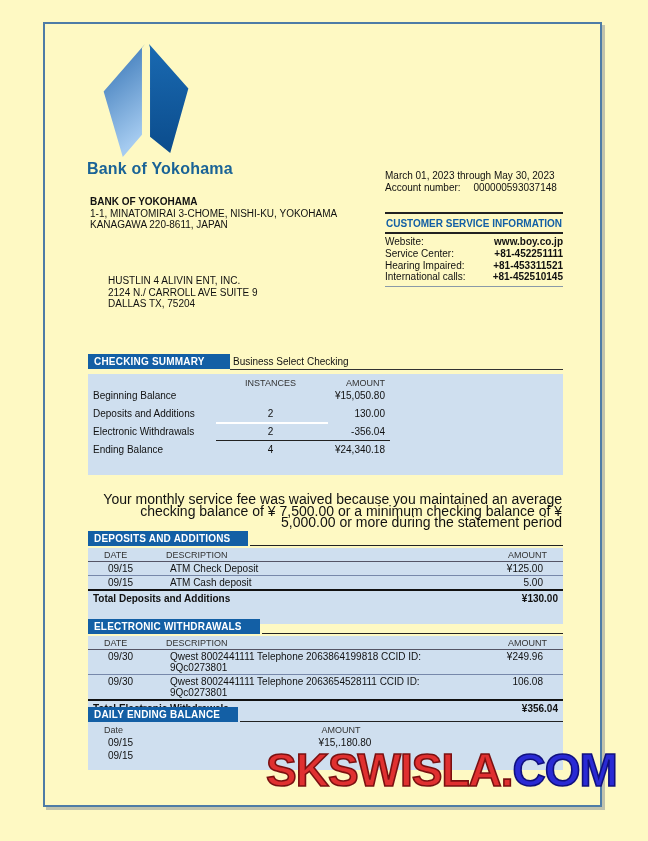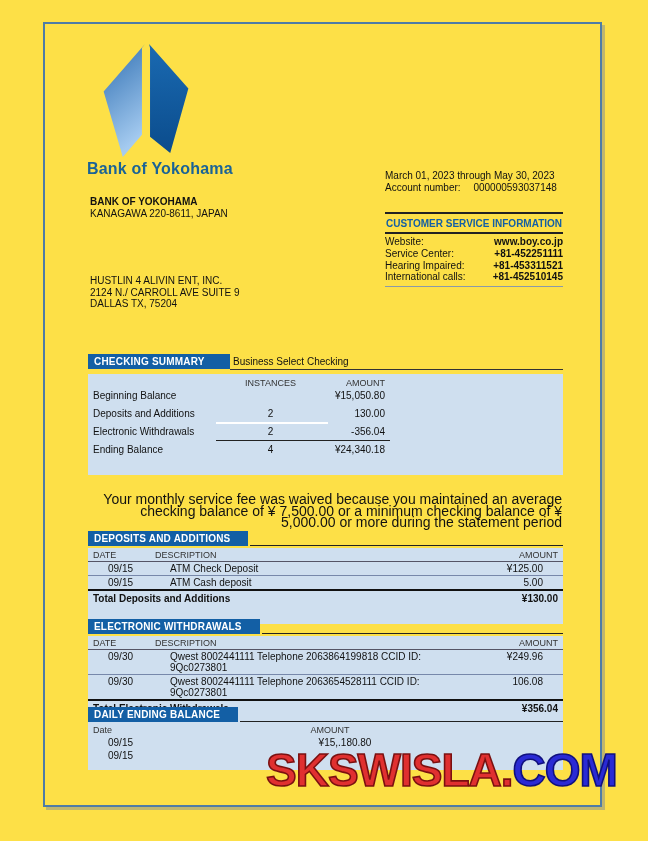--- a/index.html
+++ b/index.html
@@ -1,29 +1,29 @@
 <!DOCTYPE html>
 <html><head>
 <meta charset="utf-8">
 <style>
   html,body{margin:0;padding:0;background:#ffffff;}
-  .page{position:relative;width:648px;height:841px;background:#fde047;overflow:hidden;
+  .page{position:relative;width:648px;height:841px;background:#fef9c3;overflow:hidden;
         font-family:"Liberation Sans","DejaVu Sans",sans-serif;color:#111;}
   .frame{position:absolute;left:43px;top:22px;width:555px;height:781px;
          border:2px solid #4e7ca6;box-shadow:3px 3px 0 rgba(130,140,150,.5);}
   .abs{position:absolute;}
 
   
   .logo{left:95px;top:44px;width:102px;height:116px;}
   .wordmark{left:87px;top:160px;font-size:16px;font-weight:bold;color:#1a6396;letter-spacing:.2px;}
 
   .addr{font-size:10px;line-height:11.5px;color:#111;}
   .addr .b{font-weight:bold;}
   .bank-address{left:90px;top:196px;}
-  .recipient{left:90px;top:275px;}
+  .recipient{left:108px;top:275px;}
 
   .meta{left:385px;top:170px;width:178px;font-size:10px;line-height:11.5px;}
   .meta .num{margin-left:10px;}
   .meta-divider{left:385px;top:212px;width:178px;border-top:2px solid #222;}
 
   .csi{left:385px;top:216px;width:178px;}
   .csi-title{text-align:center;color:#135fa5;font-weight:bold;font-size:10px;padding:2px 0 3px;}
   .csi-div{border-top:2px solid #222;margin-bottom:2px;}
   .csi-row{display:flex;justify-content:space-between;font-size:10px;line-height:11.8px;}
   .csi-row .v{font-weight:bold;}
@@ -52,21 +52,21 @@
   .sum-row .amt{position:absolute;left:200px;width:97px;text-align:right;}
   .r0{top:16px;} .r1{top:34px;} .r2{top:52px;} .r3{top:70px;}
   .sum-white-line{position:absolute;left:128px;top:48px;width:112px;border-top:2px solid #fff;}
   .sum-dark-line{position:absolute;left:128px;top:66px;width:174px;border-top:1.5px solid #222;}
 
   .fee-notice{left:90px;top:494px;width:472px;font-size:14px;line-height:11.5px;text-align:right;}
 
   
   .txn{left:88px;width:475px;background:#cfdfef;font-size:10px;}
   .txn-deposits{top:548px;} .txn-withdrawals{top:636px;} .txn-daily{top:723px;}
-  .txn-header{display:flex;padding:2px 5px 1px;color:#333;font-size:9px;border-bottom:1px solid #556;}
+  .txn-header{display:flex;padding:2px 16px 1px;color:#333;font-size:9px;border-bottom:1px solid #556;}
   .txn-row{display:flex;padding:1px 20px;border-bottom:1px solid #7788aa;}
   .txn-row.last{border-bottom:2px solid #111;}
   .txn-total{display:flex;padding:2px 5px 20px;font-weight:bold;}
   .c-date{width:62px;} .c-desc{flex:1;} .c-amt{width:90px;text-align:right;}
   .daily .txn-header,.daily .txn-row{border-bottom:none;}
   .c-amt-center{width:350px;text-align:center;}
   .daily{padding-bottom:8px;}
 
   
   .watermark{left:266px;top:742px;font-size:46px;font-weight:bold;letter-spacing:-1px;
@@ -91,20 +91,21 @@
         <stop offset="1" stop-color="#0b4c8c"></stop>
       </linearGradient>
     </defs>
     <polygon points="49,0 8,47 27,112 46,90 46,4" fill="url(#gL)"></polygon>
     <polygon points="53,0 92,44 74,108 54,92 54,4" fill="url(#gR)"></polygon>
   </svg>
   <div class="abs wordmark">Bank of Yokohama</div>
 
   <div class="abs addr bank-address">
     <div class="b">BANK OF YOKOHAMA</div>
+    <div>1-1, MINATOMIRAI 3-CHOME, NISHI-KU, YOKOHAMA</div>
     <div>KANAGAWA 220-8611, JAPAN</div>
   </div>
 
   <div class="abs addr recipient">
     <div>HUSTLIN 4 ALIVIN ENT, INC.</div>
     <div>2124 N./ CARROLL AVE SUITE 9</div>
     <div>DALLAS TX, 75204</div>
   </div>
 
   <div class="abs meta">

